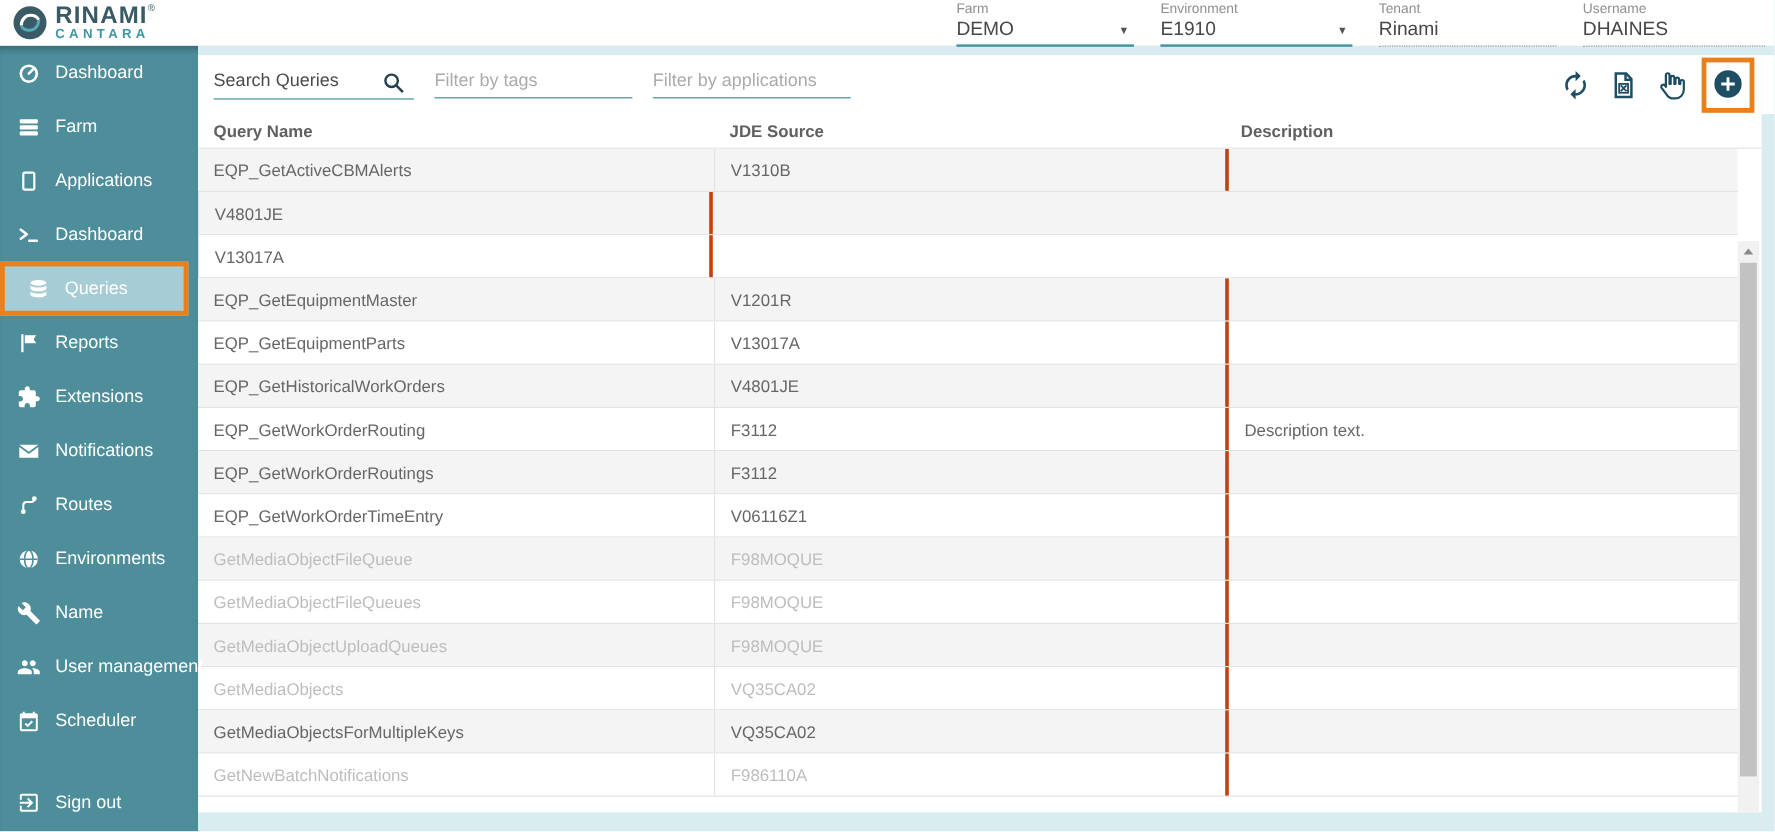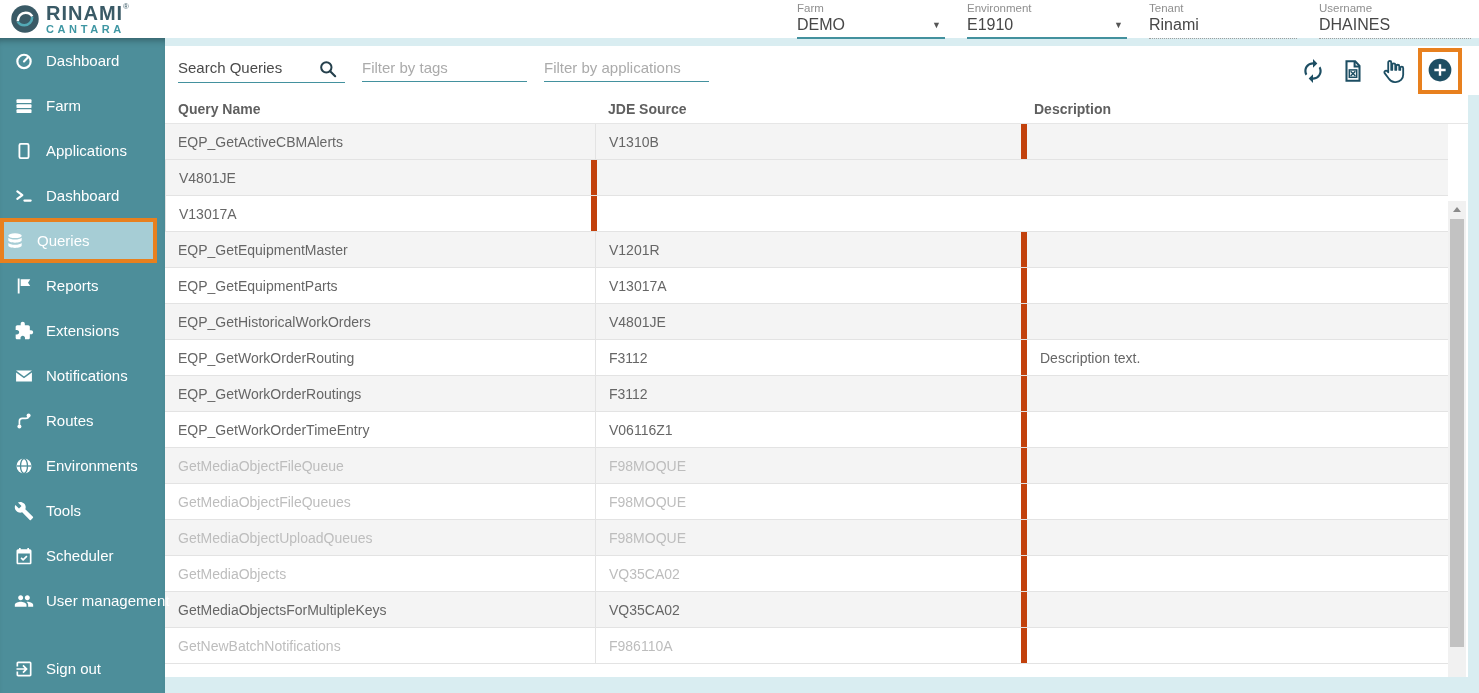--- a/index.html
+++ b/index.html
@@ -26,21 +26,21 @@
   .field.readonly { border-bottom:1px dotted #9e9e9e; }
 
   
   .sidebar { position:absolute; left:0; top:38px; width:165px; height:655px; background:#4D8E9A;
              box-shadow: inset 0 7px 7px -5px rgba(0,0,0,.35); z-index:4; display:flex; flex-direction:column; }
   .sb-nav { padding-top:0; }
   .sb-item { height:45px; display:flex; align-items:center; padding-left:14px; color:#ffffff; cursor:pointer; }
   .sb-item .icn { width:20px; height:20px; margin-right:12px; flex:0 0 20px; color:#ffffff; }
   .sb-item .icn svg { width:20px; height:20px; display:block; }
   .sb-label { font-size:15px; color:#ffffff; white-space:nowrap; }
-  .sb-item.selected { background:#A6CDD5; border:4px solid #E8801E; margin-right:8px; padding-left:1px; height:45px; }
+  .sb-item.selected { background:#A6CDD5; border:4px solid #E8801E; margin-right:8px; padding-left:18px; height:45px; }
   .sb-footer { margin-top:auto; padding-bottom:2px; }
 
   
   .toolbar-extra { position:absolute; left:1468px; top:46px; width:11px; height:49px; background:#ffffff; }
   .card { position:absolute; left:165px; top:46px; width:1303px; height:631px; background:#ffffff; }
 
   .toolbar { height:49px; display:flex; align-items:center; }
   .search-wrap { margin-left:13px; width:167px; display:flex; align-items:flex-start; border-bottom:1.5px solid #43919E; padding-bottom:3px; }
   .search-wrap input { border:0; outline:0; width:140px; font-size:15px; color:#424242; font-family:inherit; background:transparent; }
   .search-wrap input::placeholder { color:#4a4a4a; opacity:1; }
@@ -56,21 +56,21 @@
   .action.highlighted svg { width:26px; height:26px; }
 
   
   .thead { height:28px; display:flex; align-items:center; font-size:14px; font-weight:700; color:#5F5F5F; }
   .thead .hc { padding-left:13px; }
   .hc1 { width:430px; } .hc2 { width:426px; } .hc3 { width:427px; }
   .tbody { position:relative; height:554px; overflow:hidden; border-top:1px solid #e6e6e6; }
   .trow { display:flex; height:36px; width:1283px; border-bottom:1px solid #E3E3E3; background:#ffffff; cursor:pointer; }
   .trow.odd { background:#F4F4F4; }
   .cell { font-size:14px; color:#666666; padding-left:13px; display:flex; align-items:center; overflow:hidden; white-space:nowrap; }
-  .c1 { width:430px; } .c2 { width:426px; border-left:1px solid #E3E3E3;text-align:right; } .c3 { width:387px; border-left:6px solid #c2410c;text-align:right; }
+  .c1 { width:430px; } .c2 { width:426px; border-left:1px solid #E3E3E3;text-align:right; } .c3 { width:387px; border-left:3px solid #c2410c;text-align:right; }
   .trow.muted .cell { color:#BDBDBD; }
 
   
   .vscroll { position:absolute; left:1283px; top:77px; width:18px; height:554px; background:#F1F1F1; }
   .vs-btn { position:absolute; left:0; width:18px; height:16px; display:flex; align-items:center; justify-content:center; cursor:pointer; }
   .vs-up { top:0; }
   .vs-arrow-up { width:0; height:0; border-left:4px solid transparent; border-right:4px solid transparent; border-bottom:5px solid #8a8a8a; }
   .vs-thumb { position:absolute; left:2px; top:18px; width:14px; height:428px; background:#C2C2C2; cursor:pointer; }
 </style>
 </head>
@@ -217,38 +217,38 @@
             </svg>
           </span>
           <span class="sb-label">Environments</span>
         </div>
         <div class="sb-item">
           <span class="icn">
             <svg viewBox="0 0 24 24" fill="currentColor">
               <path d="M22.7 19l-9.1-9.1c.9-2.3.4-5-1.5-6.9-2-2-5-2.4-7.4-1.3L9 6 6 9 1.6 4.7C.4 7.1.9 10.1 2.9 12.1c1.9 1.9 4.6 2.4 6.9 1.5l9.1 9.1c.4.4 1 .4 1.4 0l2.3-2.3c.5-.4.5-1.1.1-1.4z"></path>
             </svg>
           </span>
-          <span class="sb-label">Tools</span>
+          <span class="sb-label">Name</span>
+        </div>
+        <div class="sb-item">
+          <span class="icn">
+            <svg viewBox="0 0 24 24" fill="currentColor">
+              <path d="M16 11c1.66 0 2.99-1.34 2.99-3S17.66 5 16 5s-3 1.34-3 3 1.34 3 3 3zm-8 0c1.66 0 2.99-1.34 2.99-3S9.66 5 8 5 5 6.34 5 8s1.34 3 3 3zm0 2c-2.33 0-7 1.17-7 3.5V19h14v-2.5c0-2.33-4.67-3.5-7-3.5zm8 0c-.29 0-.62.02-.97.05 1.16.84 1.97 1.97 1.97 3.45V19h6v-2.5c0-2.33-4.67-3.5-7-3.5z"></path>
+            </svg>
+          </span>
+          <span class="sb-label">User management</span>
         </div>
         <div class="sb-item">
           <span class="icn">
             <svg viewBox="0 0 24 24">
               <path fill="currentColor" d="M19 4h-1V2.5h-2V4H8V2.5H6V4H5c-1.1 0-2 .9-2 2v14c0 1.1.9 2 2 2h14c1.1 0 2-.9 2-2V6c0-1.1-.9-2-2-2zm0 16H5V9h14z"></path>
               <path d="M8.5 14.3l2.4 2.4 4.6-4.6" stroke="currentColor" stroke-width="2" fill="none"></path>
             </svg>
           </span>
           <span class="sb-label">Scheduler</span>
-        </div>
-        <div class="sb-item">
-          <span class="icn">
-            <svg viewBox="0 0 24 24" fill="currentColor">
-              <path d="M16 11c1.66 0 2.99-1.34 2.99-3S17.66 5 16 5s-3 1.34-3 3 1.34 3 3 3zm-8 0c1.66 0 2.99-1.34 2.99-3S9.66 5 8 5 5 6.34 5 8s1.34 3 3 3zm0 2c-2.33 0-7 1.17-7 3.5V19h14v-2.5c0-2.33-4.67-3.5-7-3.5zm8 0c-.29 0-.62.02-.97.05 1.16.84 1.97 1.97 1.97 3.45V19h6v-2.5c0-2.33-4.67-3.5-7-3.5z"></path>
-            </svg>
-          </span>
-          <span class="sb-label">User management</span>
         </div>
       </nav>
     <div class="sb-footer">
         <div class="sb-item">
           <span class="icn">
             <svg viewBox="0 0 24 24" fill="currentColor">
               <path d="M10.09 15.59L11.5 17l5-5-5-5-1.41 1.41L12.67 11H3v2h9.67l-2.58 2.59zM19 3H5c-1.11 0-2 .9-2 2v4h2V5h14v14H5v-4H3v4c0 1.1.89 2 2 2h14c1.1 0 2-.9 2-2V5c0-1.1-.9-2-2-2z"></path>
             </svg>
           </span>
           <span class="sb-label">Sign out</span>

